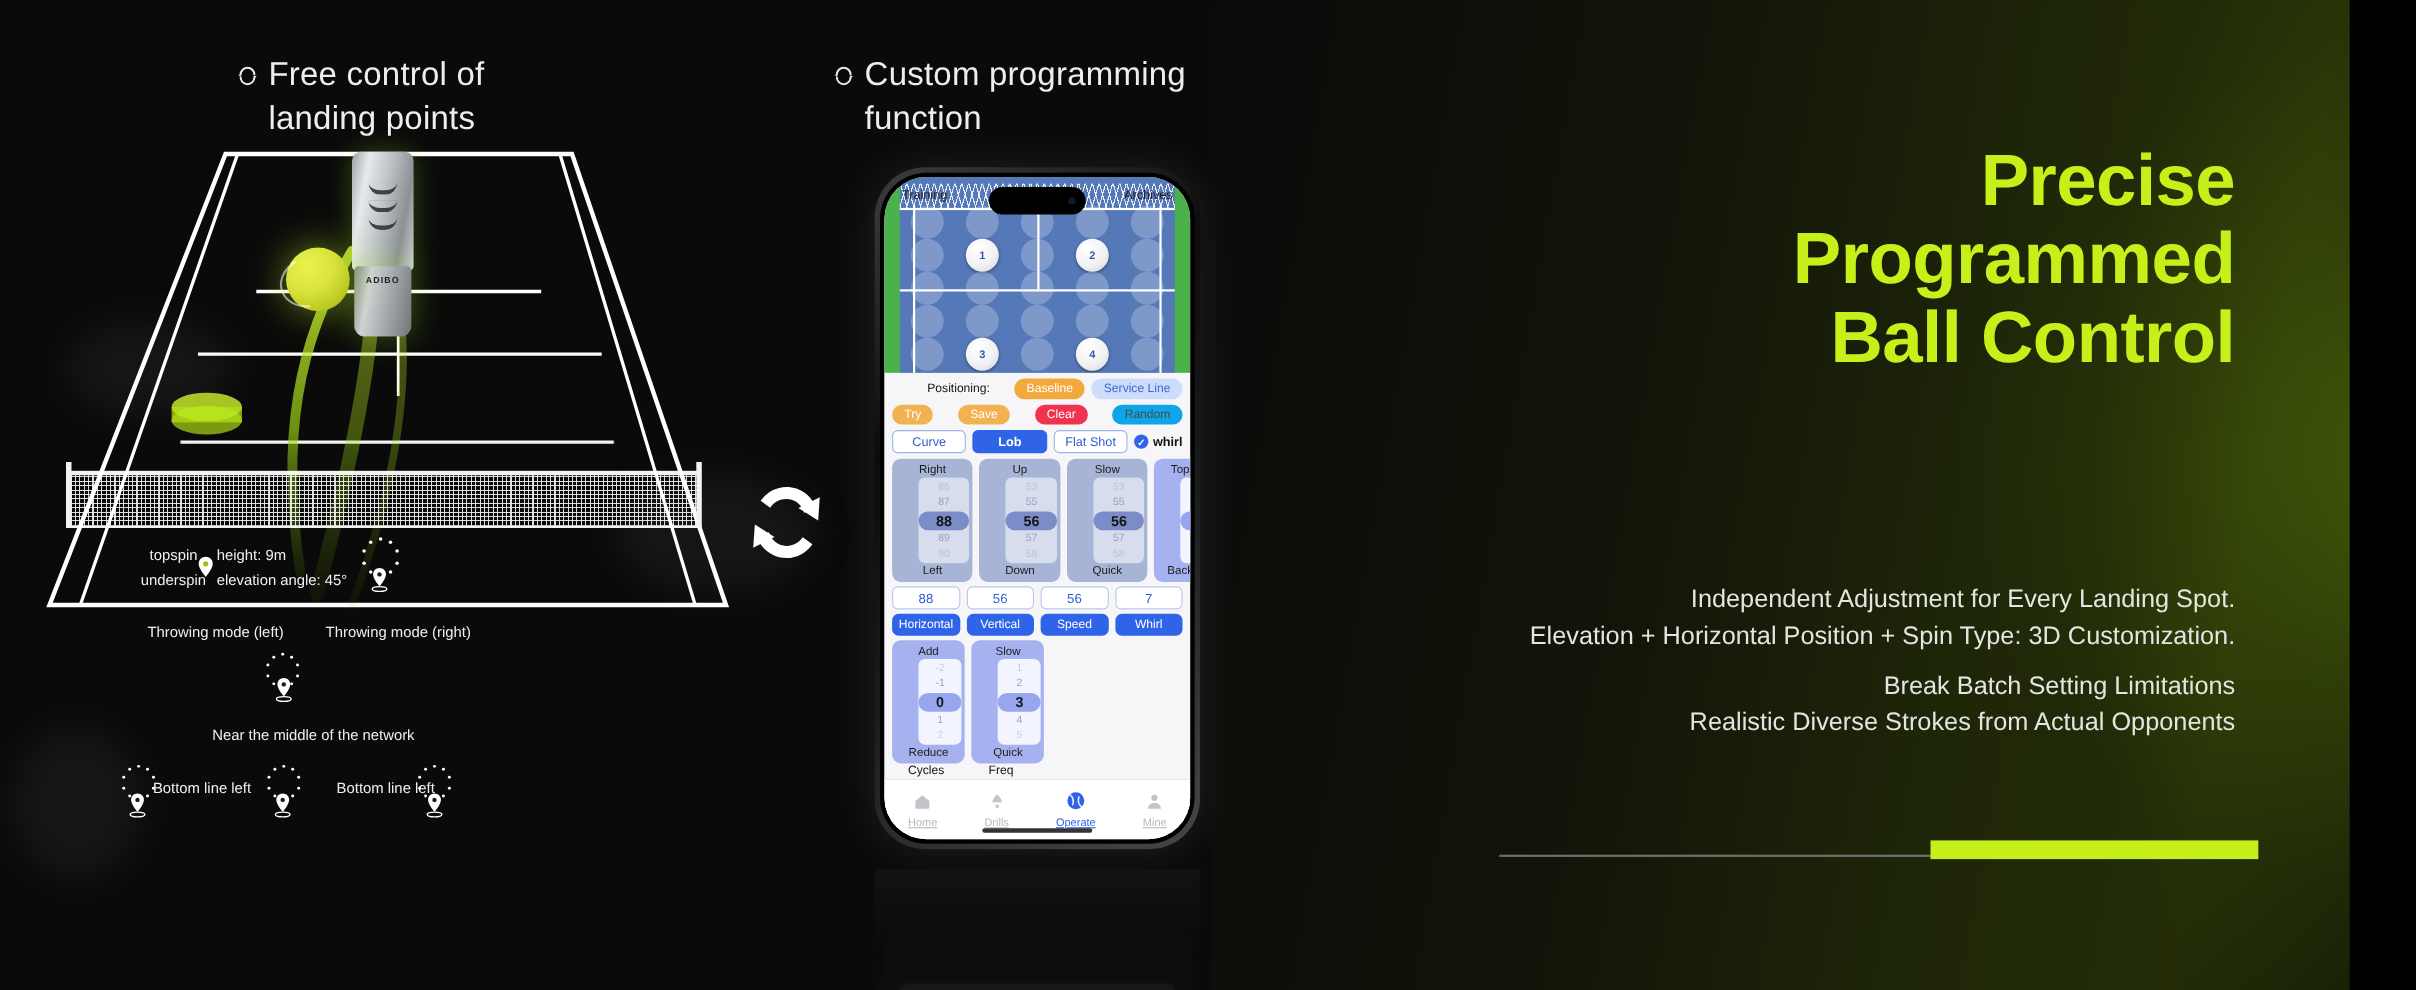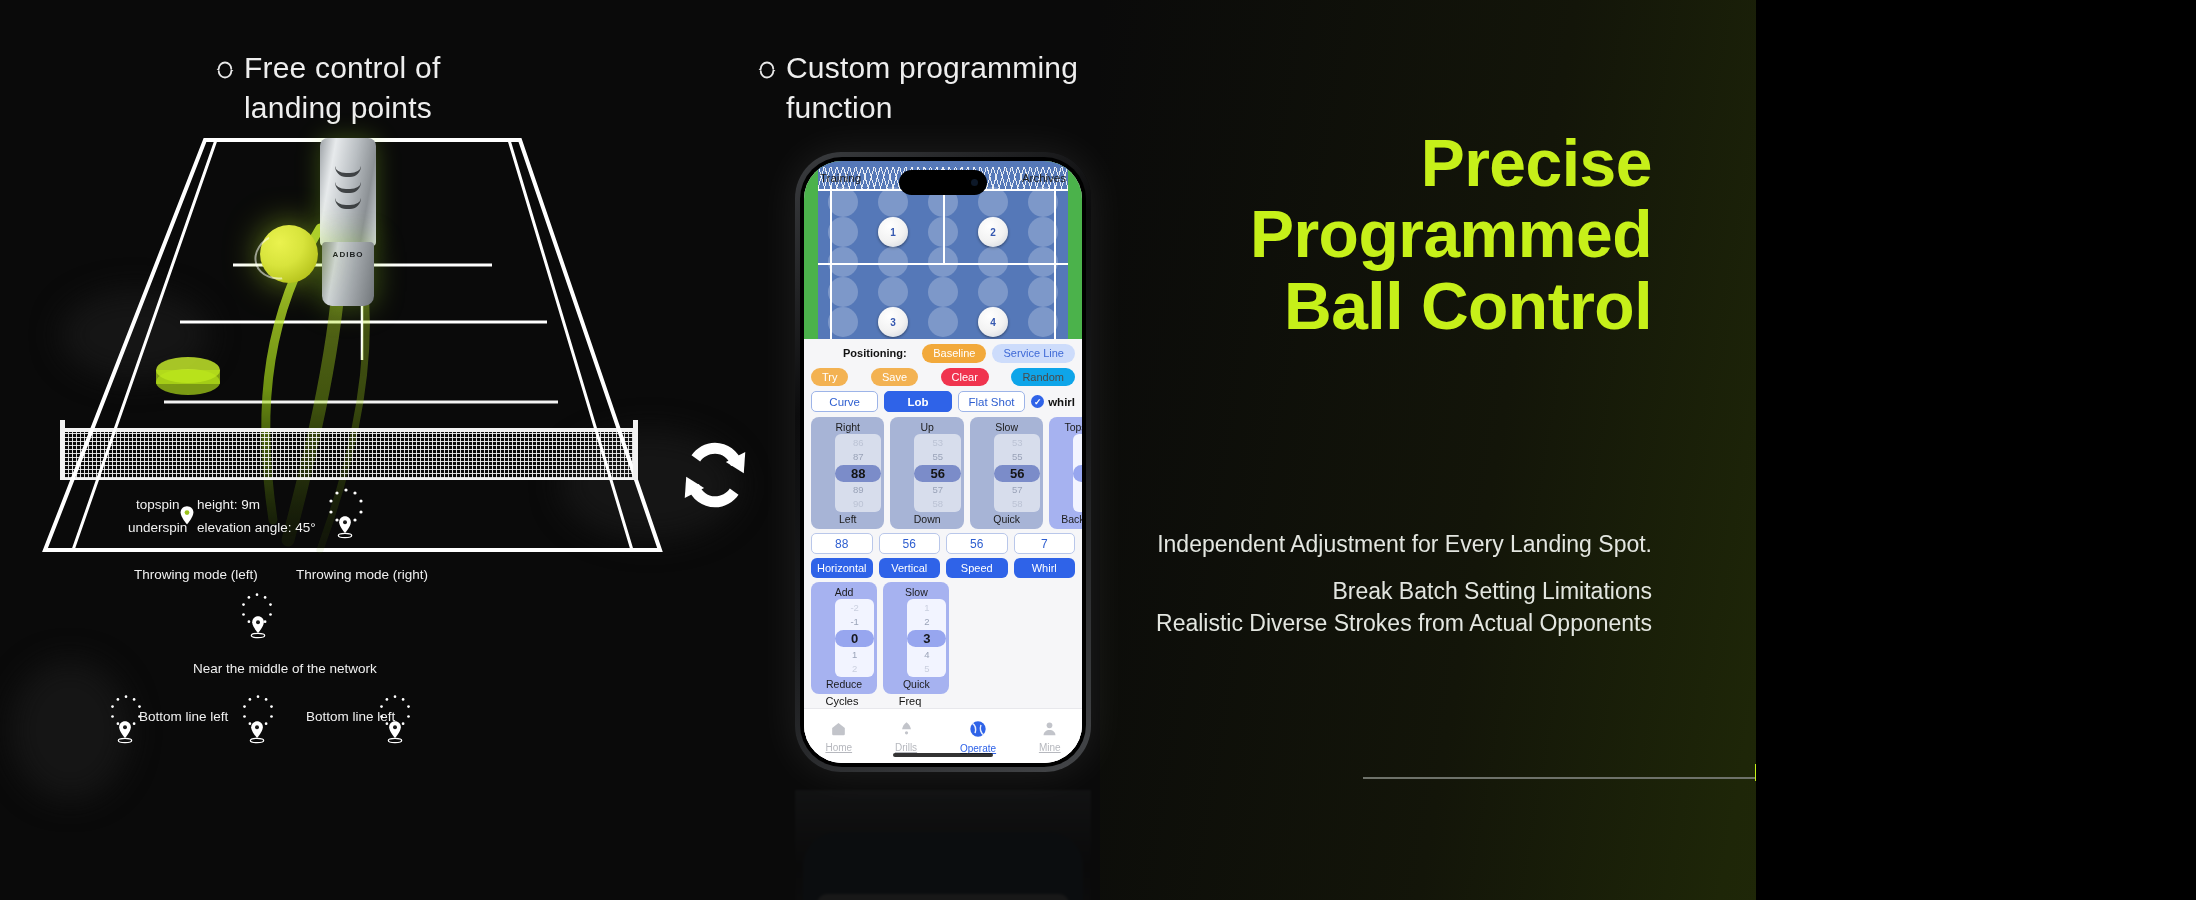--- a/index.html
+++ b/index.html
@@ -1,17 +1,17 @@
 <!DOCTYPE html>
 <html><head>
 <meta charset="utf-8">
 <style>
   html,body{margin:0;padding:0;background:#000;}
   body{width:2196px;height:900px;overflow:hidden;font-family:"Liberation Sans",sans-serif;}
-  #stage{position:relative;width:1756px;height:900px;background:#0b0b0b;overflow:hidden;}
+  #stage{position:relative;width:2136px;height:900px;background:#0b0b0b;overflow:hidden;}
 
   
   .rightbg{position:absolute;left:1100px;top:0;width:1096px;height:900px;
     background:
       radial-gradient(ellipse 700px 560px at 1180px 420px, rgba(120,170,10,.30) 0%, rgba(80,110,8,.16) 42%, rgba(0,0,0,0) 72%),
       radial-gradient(ellipse 420px 900px at 1096px 450px, rgba(150,210,20,.18) 0%, rgba(0,0,0,0) 70%),
       linear-gradient(100deg,#0a0a0a 0%,#131509 38%,#1e2608 62%,#232c07 82%,#0e1205 100%);
   }
   .leftbg{position:absolute;left:0;top:0;width:1120px;height:900px;background:#0a0a0a;}
   .blob{position:absolute;border-radius:50%;background:#151515;filter:blur(14px);}
@@ -80,21 +80,21 @@
     display:flex;align-items:center;justify-content:center;font-size:10px;color:#3558b0;font-weight:700;
     box-shadow:0 1px 3px rgba(0,0,0,.45);}
   .cl{position:absolute;background:#fff;}
   .netmini{position:absolute;left:14px;right:14px;top:6px;height:22px;
     background:repeating-linear-gradient(74deg,rgba(255,255,255,.85) 0 1px,rgba(0,0,0,0) 1px 6px),
                repeating-linear-gradient(-74deg,rgba(255,255,255,.85) 0 1px,rgba(0,0,0,0) 1px 6px);
     border-bottom:2px solid #fff;}
 
   .panel{position:absolute;left:0;top:178px;right:0;bottom:0;background:#f6f6f8;padding:5px 7px 0;box-sizing:border-box;}
   .row{display:flex;align-items:center;gap:6px;margin-bottom:5px;}
-  .lbl{font-size:11px;font-weight:700;color:#111;padding-left:32px;}
+  .lbl{font-size:11px;font-weight:400;color:#111;padding-left:32px;}
   .pill{border-radius:11px;padding:3px 11px;font-size:11px;line-height:1.15;white-space:nowrap;}
   .p-orange{background:#f2a93b;color:#fff;}
   .p-lightorange{background:#f3b252;color:#fff;}
   .p-red{background:#f0344f;color:#fff;}
   .p-lightblue{background:#cddcfb;color:#3e69d6;}
   .p-ghost{background:#0ea5e9;color:#4a4a4a;}
   .obtn{flex:1;text-align:center;border:1px solid #9db4e8;border-radius:5px;background:#fff;color:#2f5fd0;font-size:11.5px;padding:3.5px 0;}
   .obtn.sel{background:#2f63e8;border-color:#2f63e8;color:#fff;font-weight:600;}
   .chk{display:flex;align-items:center;gap:4px;font-size:11.5px;color:#111;font-weight:600;}
   .chkbox{width:13px;height:13px;border-radius:50%;background:#2f63e8;color:#fff;font-size:9px;display:flex;align-items:center;justify-content:center;}
@@ -594,20 +594,21 @@
   </div>
 
   <div class="headline">
     <div>Precise</div>
     <div>Programmed</div>
     <div>Ball Control</div>
   </div>
 
   <div class="subcopy">
     <div>Independent Adjustment for Every Landing Spot.</div>
+    <div>Elevation + Horizontal Position + Spin Type:  3D Customization.</div>
     <span class="gap"></span>
     <div>Break Batch Setting Limitations</div>
     <div>Realistic Diverse Strokes from Actual Opponents</div>
   </div>
 
   <div class="rule"></div>
   <div class="rulefill"></div>
 
 </div>
 

